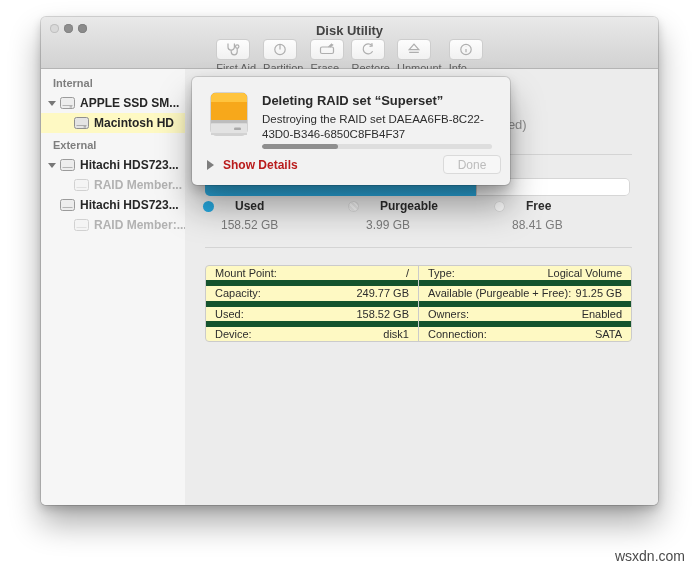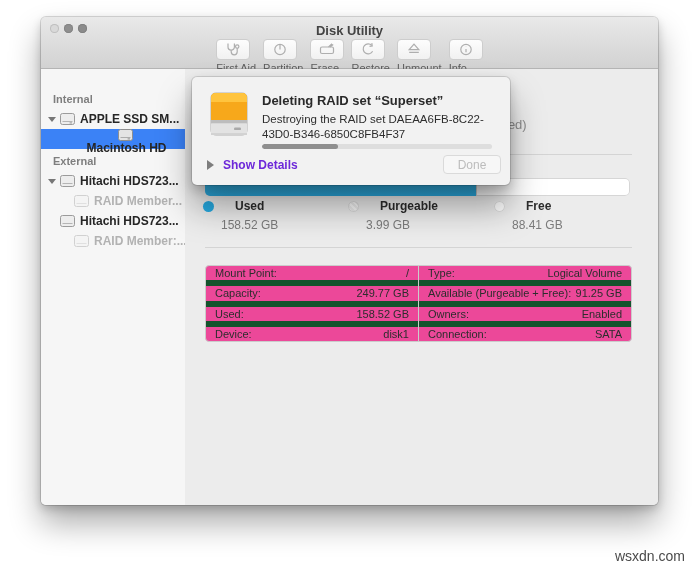--- a/index.html
+++ b/index.html
@@ -29,29 +29,29 @@
   .toolbar { position:absolute; top:22px; left:0; right:0; display:flex; justify-content:center; gap:7px; }
   .tbtn { display:flex; flex-direction:column; width:auto; }
   .tbtn-box { width:34px; height:21px; border-radius:4px;
     background:linear-gradient(#fdfdfd,#f1f1f1); border:1px solid #cdcdcd;
     display:flex; align-items:center; justify-content:center; }
   .tbtn-label { font-size:11px; color:#5d5d5d; margin-top:2px; white-space:nowrap; }
   .ticon { stroke:#aeaeae; fill:none; stroke-width:1.2; }
 
   
   .sidebar { position:absolute; left:0; top:52px; bottom:0; width:172px;
-    background:#f6f6f6; border-right:1px solid #c9c9c9; padding-top:18px; }
+    background:#f6f6f6; border-right:1px solid #c9c9c9; padding-top:2px; }
   .sec-label { font-size:11px; font-weight:700; color:#7e7e7e; padding:6px 0 4px 12px; }
   .srow { height:20px; display:flex; align-items:center; font-size:12px; color:#262626; font-weight:700; }
   .srow .disc { width:10px; margin-left:6px; display:flex; justify-content:center; }
   .srow .disc-spacer { width:10px; margin-left:6px; }
   .srow.l2 .disc-spacer { width:24px; }
   .tri-down { width:0; height:0; border-left:4px solid transparent; border-right:4px solid transparent; border-top:5px solid #777; }
   .dicon { margin:0 5px 0 3px; display:flex; }
-  .srow.sel { background:#3b82f6;flex-direction:column; }
+  .srow.sel { background:#fef9c3; }
   .srow.dim { color:#b2b2b2; }
   .srow.dim .dicon { opacity:.45; }
 
   
   .main { position:absolute; left:144px; top:52px; right:0; bottom:0; background:#ececec; }
   .fmt-frag { position:absolute; left:320px; top:48px; font-size:13px; color:#8d8d8d; }
   .divider { position:absolute; left:20px; width:427px; height:1px; background:#d4d4d4; }
   .div1 { top:85px; } .div2 { top:178px; }
   .usage-bar { position:absolute; left:20px; top:109px; width:425px; height:18px;
     border-radius:5px; background:#ffffff; box-shadow:inset 0 0 0 1px #d6d6d6; overflow:hidden; display:flex; }
@@ -61,40 +61,40 @@
   .leg-head { display:flex; align-items:center; gap:21px; }
   .leg-dot { width:11px; height:11px; border-radius:50%; }
   .dot-used { background:#27aae1; }
   .dot-purgeable { background:repeating-linear-gradient(45deg,#ededed 0 2px,#fafafa 2px 4px); box-shadow:inset 0 0 0 1px #dcdcdc; }
   .dot-free { background:#ffffff; box-shadow:inset 0 0 0 1px #dedede; }
   .leg-label { font-size:12px; font-weight:700; color:#2c2c2c; }
   .leg-value { font-size:12px; color:#7b7b7b; margin:5px 0 0 18px; }
   .leg-used { left:18px; } .leg-purgeable { left:163px; } .leg-free { left:309px; }
 
   .info-table { position:absolute; left:20px; top:196px; width:427px; height:77px;
-    background:#ec4899; border:1px solid #cbcbcb; border-radius:4px; display:flex; overflow:hidden; }
+    background:#fef9c3; border:1px solid #cbcbcb; border-radius:4px; display:flex; overflow:hidden; }
   .col { flex:1; display:flex; flex-direction:column; }
   .col-left { border-right:1px solid #cbcbcb; }
   .trow { flex:1; display:flex; justify-content:space-between; align-items:center; padding:0 9px; }
   .trow + .trow { border-top:6px solid #14532d; }
   .tlabel { font-size:11px; color:#2d2d2d; white-space:nowrap; }
   .tvalue { font-size:11px; color:#2d2d2d; white-space:nowrap; }
 
   
   .dialog { position:absolute; left:192px; top:77px; width:318px; height:108px;
     background:#f2f2f2; border-radius:5px; z-index:10;
     box-shadow:0 0 0 1px rgba(0,0,0,.12), 0 22px 34px rgba(0,0,0,.35), 0 5px 12px rgba(0,0,0,.2); }
   .dlg-icon { position:absolute; left:18px; top:15px; }
   .dlg-title { position:absolute; left:70px; top:16px; font-size:13px; font-weight:700; color:#2a2a2a; }
   .dlg-msg { position:absolute; left:70px; top:35px; width:236px; font-size:11.5px; line-height:15px; color:#2e2e2e; }
   .progress { position:absolute; left:70px; top:67px; width:230px; height:5px; border-radius:3px; background:#dedede; overflow:hidden; }
   .progress-fill { height:100%; background:#8f8f8f; border-radius:3px; }
   .show-details { position:absolute; left:15px; top:81px; display:flex; align-items:center; gap:9px; cursor:default; }
   .tri-right { width:0; height:0; border-top:5px solid transparent; border-bottom:5px solid transparent; border-left:7px solid #7d7d7d; }
-  .sd-label { font-size:12px; font-weight:700; color:#6d28d9; }
+  .sd-label { font-size:12px; font-weight:700; color:#b91c1c; }
   .done-btn { position:absolute; left:251px; top:78px; width:58px; height:19px;
     background:#f7f7f7; border:1px solid #dadada; border-radius:4px;
     font-size:12px; color:#bcbcbc; display:flex; align-items:center; justify-content:center; }
 
   .watermark { position:absolute; right:15px; top:548px; font-size:14px; color:#4a4a4a; }
 </style>
 </head>
 <body>
 
 <div class="stage">

